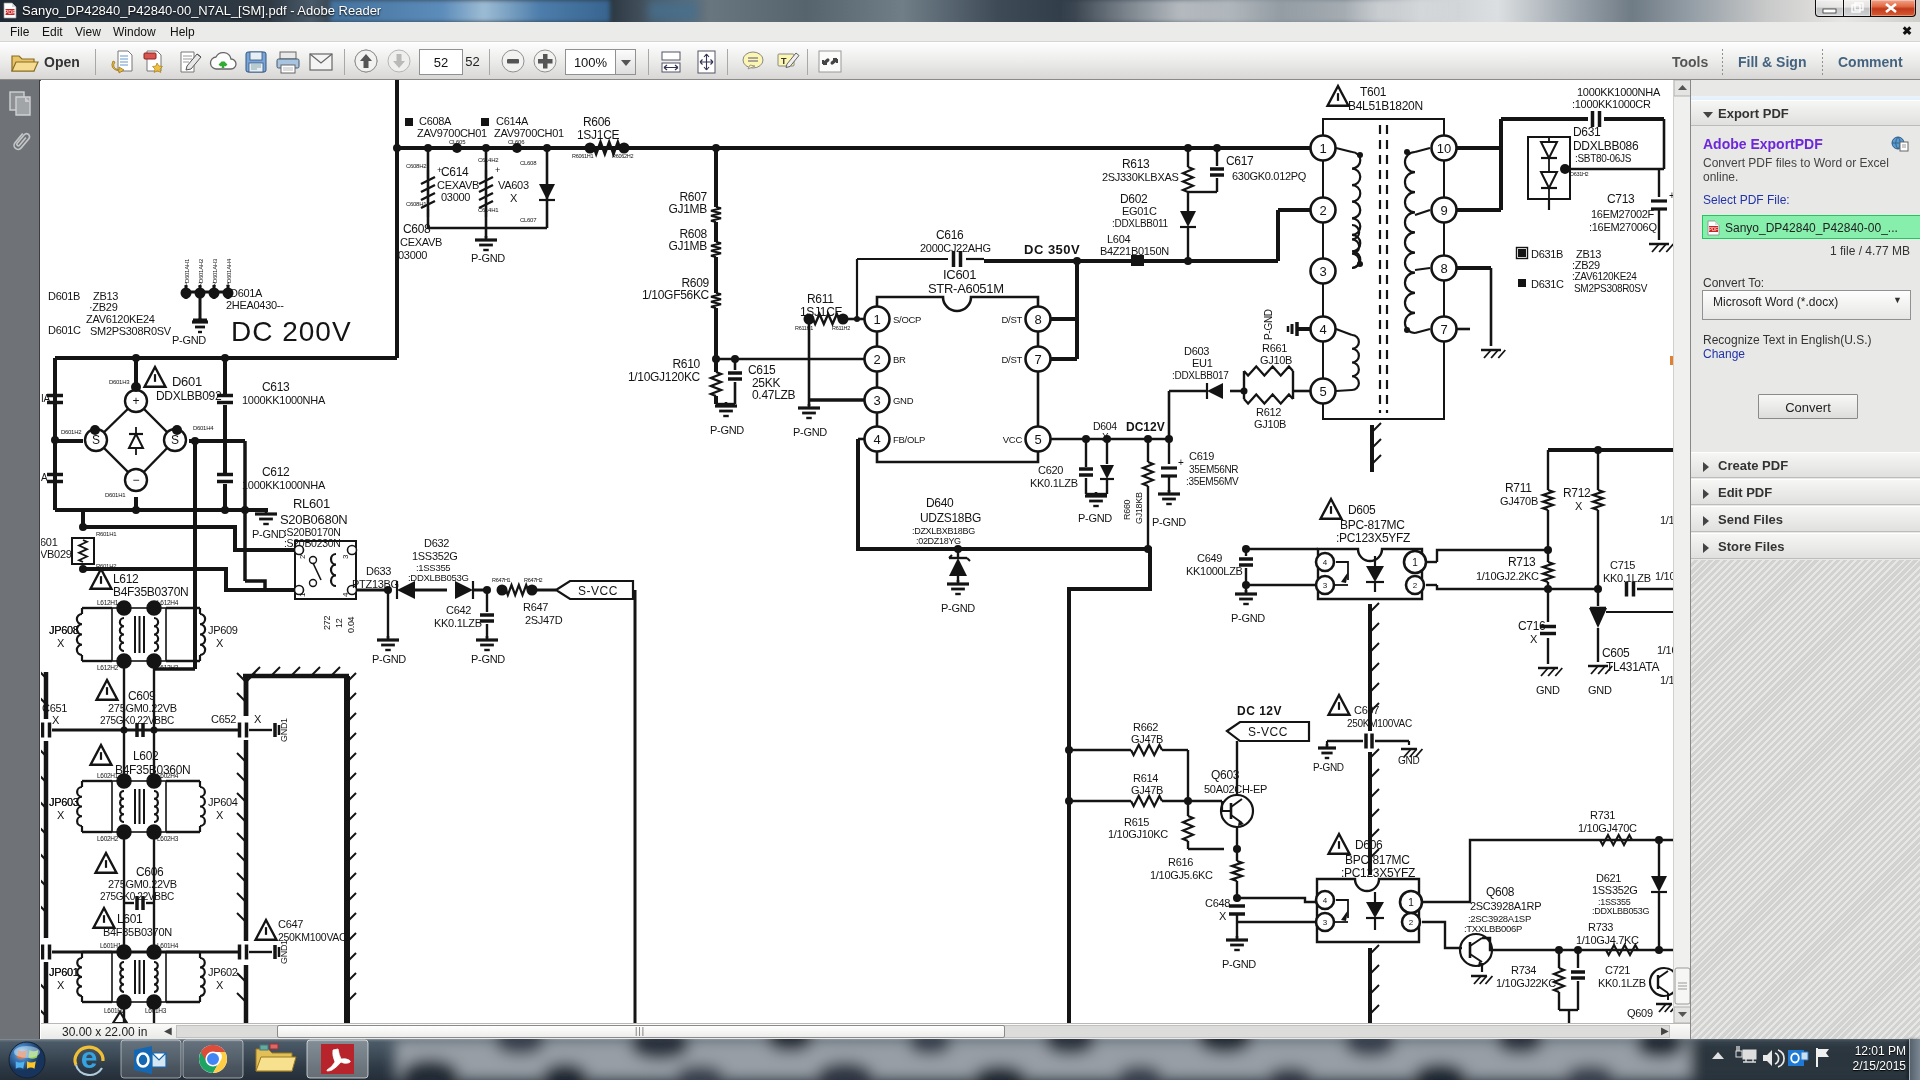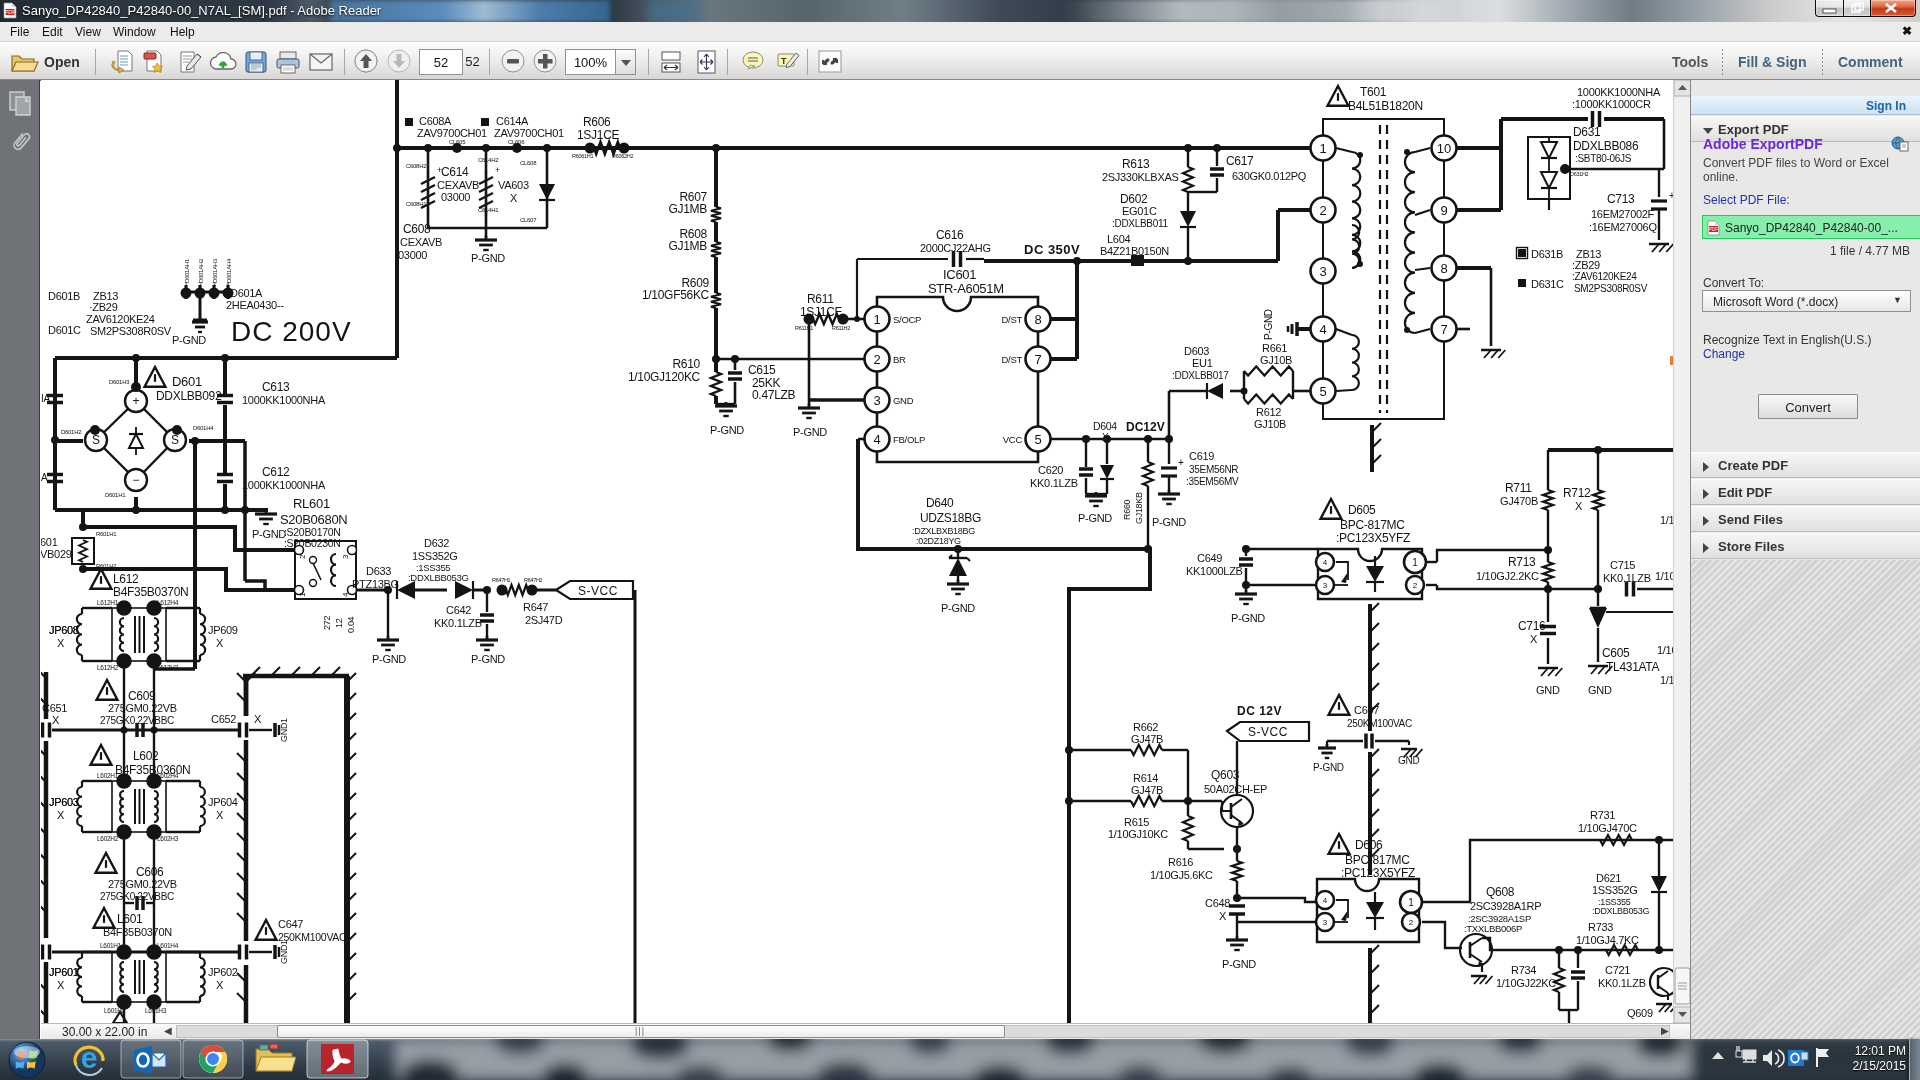--- a/index.html
+++ b/index.html
@@ -1277,21 +1277,21 @@
   <path d="M4,932 L8.5,937 L13,932 Z" fill="#555"></path>
   <rect x="1" y="888" width="15" height="36" rx="2" fill="#f6f6f5" stroke="#9a9a98"></rect>
   <path d="M4,903 h9 M4,906 h9 M4,909 h9" stroke="#999"></path>
  </svg>
 </div>
 
 <div class="abs" id="rpanel">
  <div id="signin">
         <span>Sign In</span>
       </div>
- <div class="phdr" style="top:36px">
+ <div class="phdr" style="top:20px">
         <span class="tri down"></span>
         <span>Export PDF</span>
       </div>
  <div style="position:absolute;left:12px;top:56px;font-size:14px;font-weight:bold;color:#6d28d9">Adobe ExportPDF</div>
  <svg class="abs" style="left:200px;top:56px" width="18" height="16" viewBox="0 0 18 16">
         <circle cx="7" cy="7" r="6" fill="#5a9bd4" stroke="#2a5a8a"></circle>
         <path d="M1,7 h12 M7,1 a9,9 0 0 1 0,12 M7,1 a9,9 0 0 0 0,12" stroke="#368" fill="none"></path>
         <rect x="9" y="6" width="8" height="9" fill="#fff" stroke="#666"></rect>
         <path d="M11,9 h4 M11,11 h4" stroke="#999"></path>
       </svg>
@@ -1301,21 +1301,21 @@
   <svg class="abs" style="left:4px;top:4px" width="13" height="16" viewBox="0 0 13 16">
           <path d="M1,1 h7 l4,4 v10 h-11 z" fill="#fff" stroke="#888" stroke-width="0.8"></path>
           <path d="M8,1 l4,4 h-4 z" fill="#ddd"></path>
           <rect x="2" y="6" width="9" height="6" fill="#c22"></rect>
           <text x="6.5" y="11" font-size="4.5" fill="#fff" text-anchor="middle">PDF</text>
         </svg>
   <span style="position:absolute;left:22px;top:5px;font-size:12px;color:#222">Sanyo_DP42840_P42840-00_...</span>
  </div>
  <div style="position:absolute;right:10px;top:164px;font-size:12px;color:#333">1 file / 4.77 MB</div>
  <div style="position:absolute;left:12px;top:196px;font-size:12px;color:#333">Convert To:</div>
- <div style="position:absolute;left:11px;top:210px;width:209px;height:22px;background:linear-gradient(180deg,#fefefe,#e6e6e4);border:1px solid #919191">
+ <div style="position:absolute;left:11px;top:210px;width:209px;height:30px;background:linear-gradient(180deg,#fefefe,#e6e6e4);border:1px solid #919191">
   <span style="position:absolute;left:10px;top:4px;font-size:12px;color:#222">Microsoft Word (*.docx)</span>
   <span style="position:absolute;right:8px;top:4px;font-size:9px;color:#333">▼</span>
  </div>
  <div style="position:absolute;left:12px;top:253px;font-size:12px;color:#333">Recognize Text in English(U.S.)</div>
  <div style="position:absolute;left:12px;top:267px;font-size:12px;color:#2233aa">Change</div>
  <div style="position:absolute;left:67px;top:314px;width:100px;height:25px;background:linear-gradient(180deg,#f8f8f7,#dddddc);border:1px solid #8a8a88;border-radius:1px;text-align:center;line-height:25px;font-size:13px;color:#222">Convert</div>
  <div class="phdr" style="top:372px">
         <span class="tri right"></span>
         <span>Create PDF</span>
       </div>

